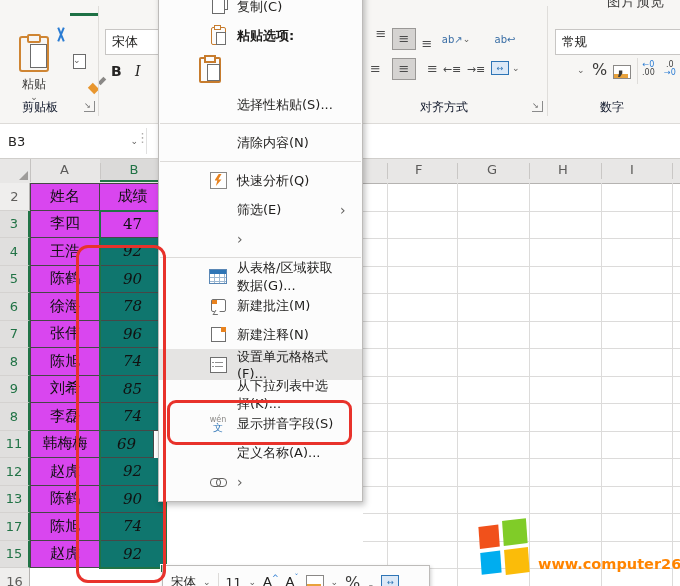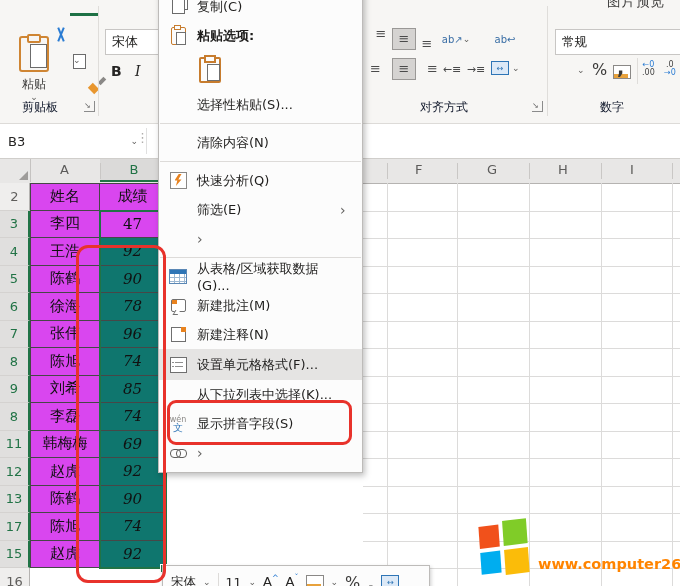--- a/index.html
+++ b/index.html
@@ -77,21 +77,21 @@
   .cb-fill{background:#0f766e;font-style:italic;}
   #selbox{left:99px;top:210px;width:68px;height:359px;border:2px solid #217346;box-sizing:border-box;pointer-events:none;}
   #fillhandle{left:160px;top:564px;width:7px;height:7px;background:#217346;border:1px solid #fff;}
   .gridline-h{position:absolute;height:1px;background:#dcdbda;}
   .gridline-v{position:absolute;width:1px;background:#dcdbda;}
 
   
   #menu{left:158px;top:-9px;width:205px;background:#fcfcfc;border:1px solid #bdbbb9;
         box-shadow:2px 3px 6px rgba(0,0,0,0.25);box-sizing:border-box;padding-bottom:5px;z-index:40;}
   .mi{height:29px;display:flex;align-items:center;font-size:13px;color:#1f1e1d;}
-  .mi .mic{width:38px;display:flex;justify-content:center;align-items:center;flex:none;}
+  .mi .mic{width:38px;display:flex;justify-content:center;align-items:center;flex:none;padding-left:40px;}
   .mi .mlabel{flex:1;}
   .mi .marrow{width:22px;color:#5f5e5c;font-size:14px;}
   .mi.bold .mlabel{font-weight:bold;}
   .mi.hl{background:#e5e4e3;height:31px;}
   .msep{height:1px;background:#dddbd9;margin:4px 1px;}
   .paste-row{height:40px;display:flex;align-items:center;padding-left:40px;}
   
   .micx{position:relative;display:inline-block;}
   .ic-paste-s{width:13px;height:16px;border:1.5px solid #c77c2e;border-radius:2px;background:#fcfcfc;}
   .ic-paste-s:before{content:"";position:absolute;left:2.5px;top:-3px;width:5px;height:3px;border:1.5px solid #c77c2e;background:#fcfcfc;}
@@ -281,21 +281,21 @@
       <div class="cell ca abs" style="left: 30px; top: 348px; width: 70px; height: 27.5px;">陈旭</div>
       <div class="cell cbx abs cb-fill" style="left: 100px; top: 348px; width: 66px; height: 27.5px;">74</div>
       <div class="cell rh abs rh-sel" style="left: 0px; top: 375.5px; width: 30px; height: 27.5px;">9</div>
       <div class="cell ca abs" style="left: 30px; top: 375.5px; width: 70px; height: 27.5px;">刘希</div>
       <div class="cell cbx abs cb-fill" style="left: 100px; top: 375.5px; width: 66px; height: 27.5px;">85</div>
       <div class="cell rh abs rh-sel" style="left: 0px; top: 403px; width: 30px; height: 27.5px;">8</div>
       <div class="cell ca abs" style="left: 30px; top: 403px; width: 70px; height: 27.5px;">李磊</div>
       <div class="cell cbx abs cb-fill" style="left: 100px; top: 403px; width: 66px; height: 27.5px;">74</div>
       <div class="cell rh abs rh-sel" style="left: 0px; top: 430.5px; width: 30px; height: 27.5px;">11</div>
       <div class="cell ca abs" style="left: 30px; top: 430.5px; width: 70px; height: 27.5px;">韩梅梅</div>
-      <div class="cell cbx abs cb-fill" style="left: 100px; top: 430.5px; width: 66px; height: 27.5px;">69</div>
+      <div class="cell cbx abs cb-fill" style="left: 100px; top: 430.5px; width: 54px; height: 27.5px;">69</div>
       <div class="cell rh abs rh-sel" style="left: 0px; top: 458px; width: 30px; height: 27.5px;">12</div>
       <div class="cell ca abs" style="left: 30px; top: 458px; width: 70px; height: 27.5px;">赵虎</div>
       <div class="cell cbx abs cb-fill" style="left: 100px; top: 458px; width: 66px; height: 27.5px;">92</div>
       <div class="cell rh abs rh-sel" style="left: 0px; top: 485.5px; width: 30px; height: 27.5px;">13</div>
       <div class="cell ca abs" style="left: 30px; top: 485.5px; width: 70px; height: 27.5px;">陈鹤</div>
       <div class="cell cbx abs cb-fill" style="left: 100px; top: 485.5px; width: 66px; height: 27.5px;">90</div>
       <div class="cell rh abs rh-sel" style="left: 0px; top: 513px; width: 30px; height: 27.5px;">17</div>
       <div class="cell ca abs" style="left: 30px; top: 513px; width: 70px; height: 27.5px;">陈旭</div>
       <div class="cell cbx abs cb-fill" style="left: 100px; top: 513px; width: 66px; height: 27.5px;">74</div>
       <div class="cell rh abs rh-sel" style="left: 0px; top: 540.5px; width: 30px; height: 27.5px;">15</div>
@@ -417,20 +417,25 @@
         <div class="mic">
           <div class="ic-phon">
             <div class="p1">wén</div>
             <div class="p2">文</div>
           </div>
         </div>
         <div class="mlabel">显示拼音字段(S)</div>
         <div class="marrow"></div>
       </div>
       <div class="mi">
+        <div class="mic"></div>
+        <div class="mlabel">定义名称(A)...</div>
+        <div class="marrow"></div>
+      </div>
+      <div class="mi">
         <div class="mic">
           <div class="micx ic-link" style="position: relative;"></div>
         </div>
         <div class="marrow">›</div>
       </div>
     </div>
 
   <div class="redbox abs" style="left:76px;top:245px;width:84px;height:332px;border-radius:12px;"></div>
   <div class="redbox abs" style="left:167px;top:400px;width:179px;height:39px;"></div>
 

